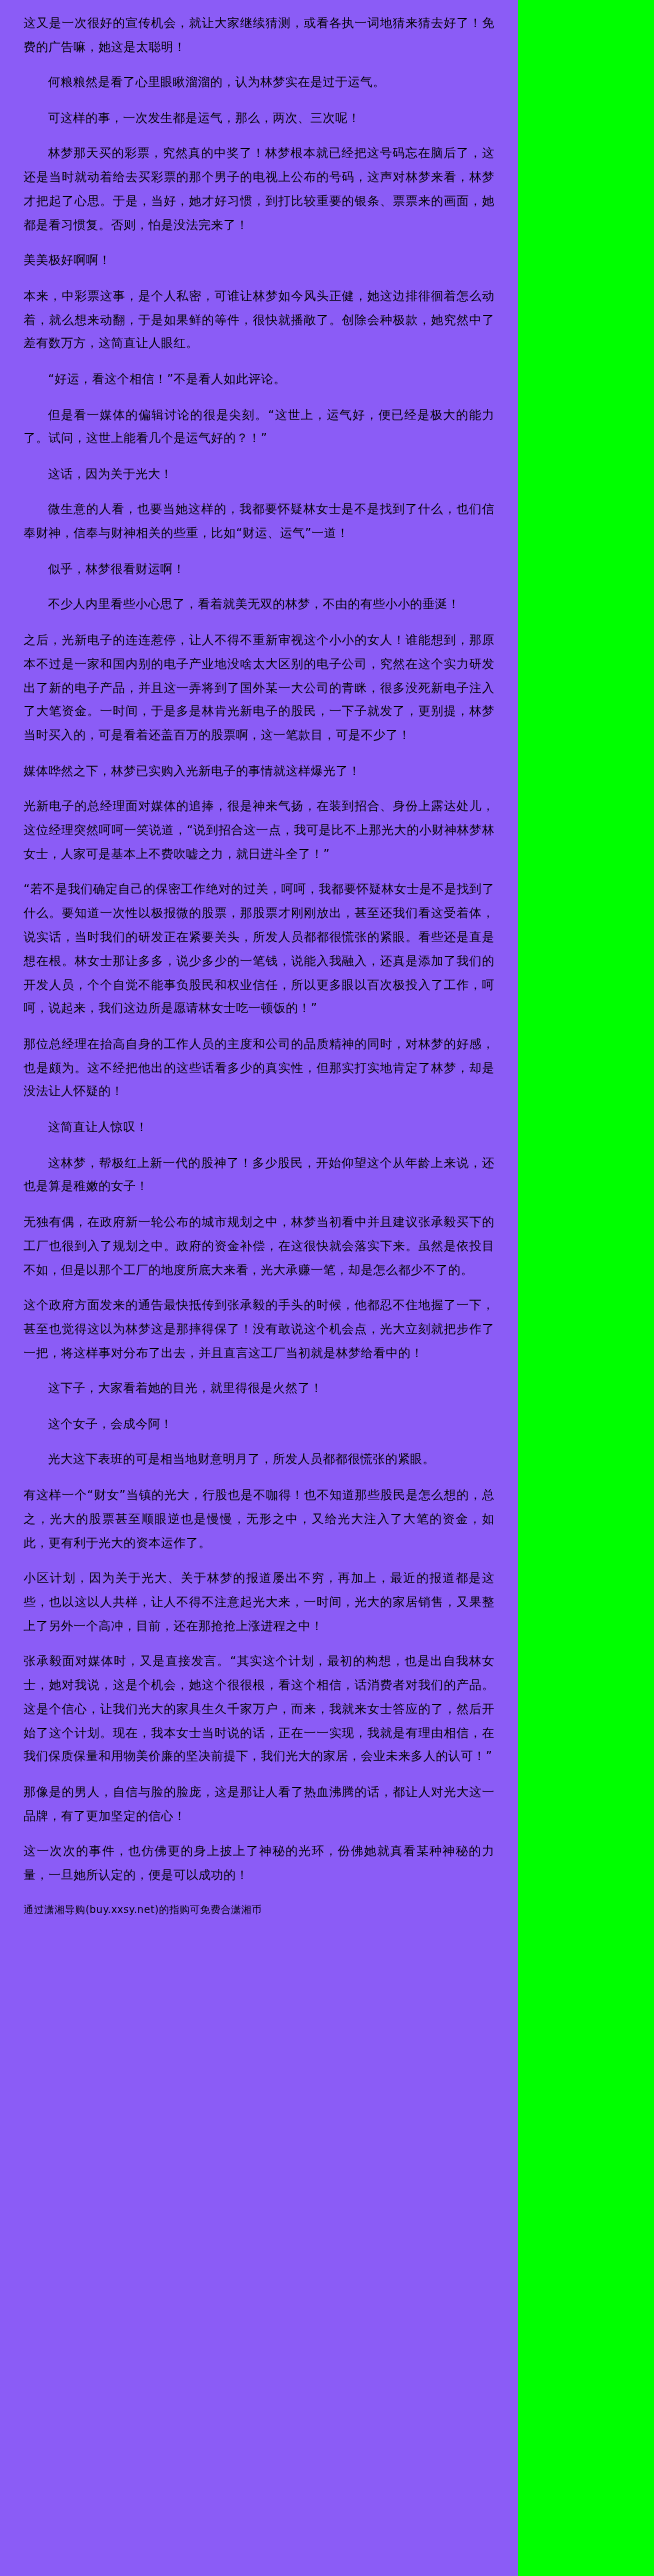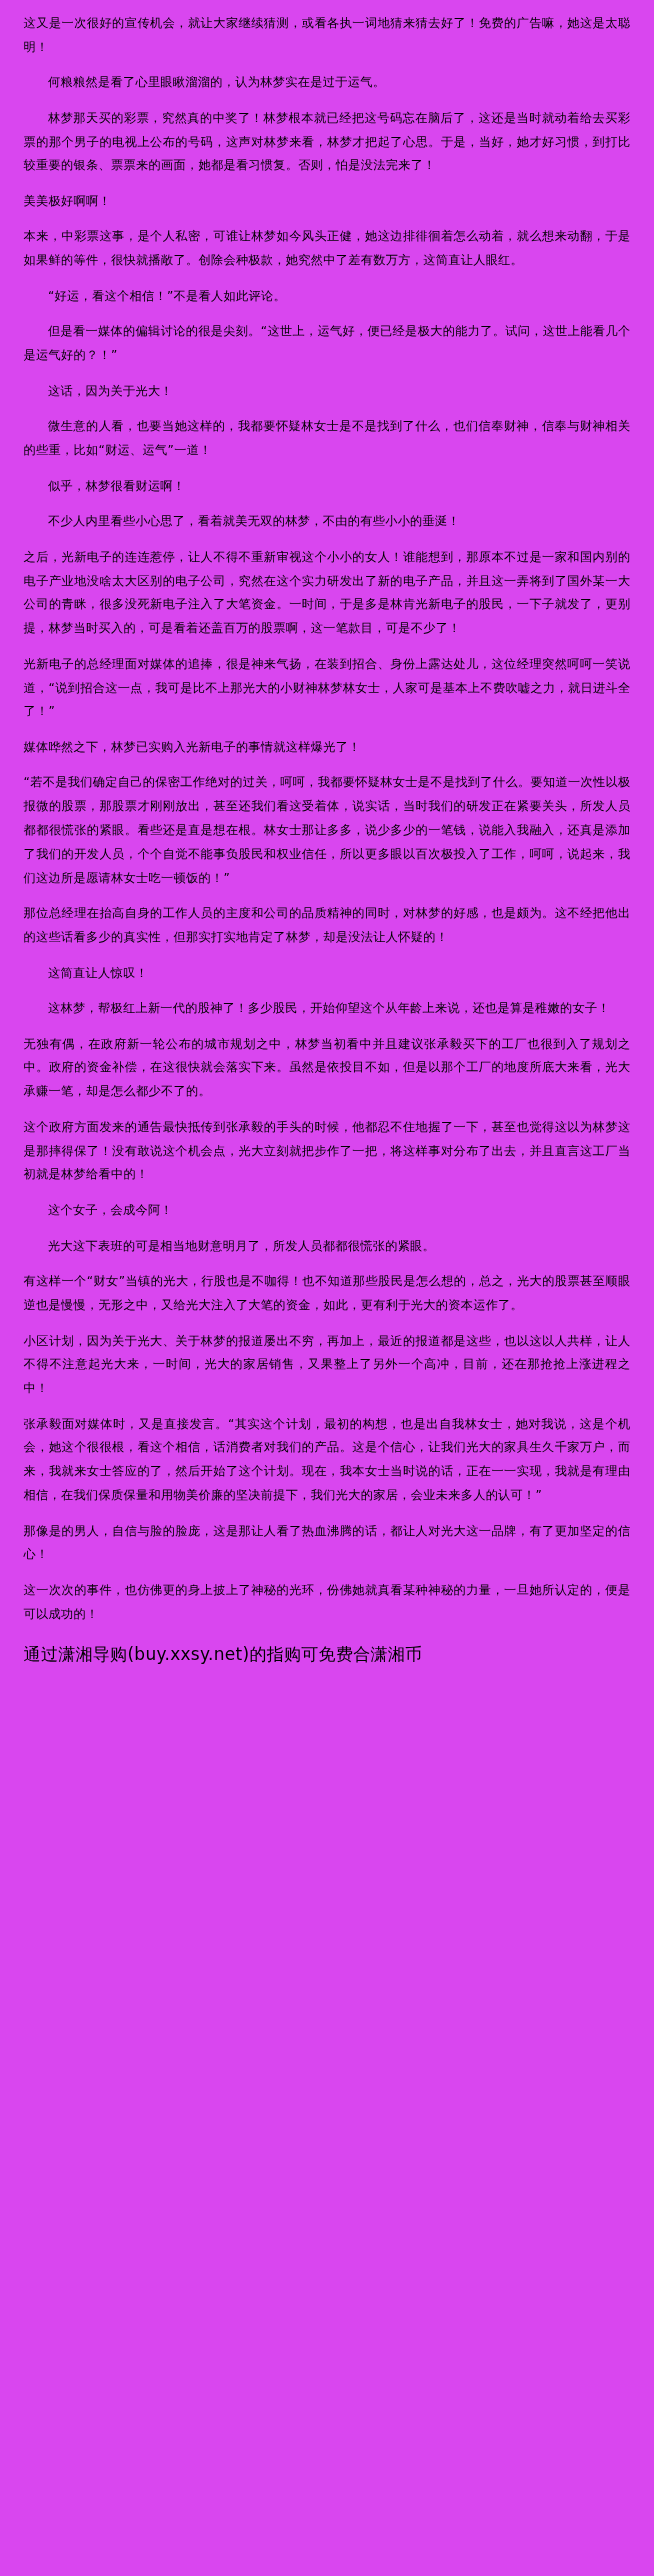--- a/index.html
+++ b/index.html
@@ -6,71 +6,73 @@
     margin: 0;
     padding: 0;
     background: #00FF00;
   }
   body {
     width: 654px;
     min-height: 2576px;
     font-family: "DejaVu Sans", "Liberation Sans", sans-serif;
   }
   .page {
-    width: 654px;
+    width: 518px;
     min-height: 2576px;
-    background: #d946ef;
+    background: #8b5cf6;
     box-sizing: border-box;
     padding: 11.8px 23.6px 8.4px 23.6px;
   }
   .para {
     color: #000000;
     font-size: 12.2px;
     line-height: 1.95;
     letter-spacing: 0.3px;
     text-align: justify;
     margin: 0 0 11.8px 0;
     word-break: break-all;
   }
   .indent {
     text-indent: 2em;
   }
   .footer {
     color: #000000;
-    font-size: 17px;
+    font-size: 10px;
     line-height: 1.9;
     letter-spacing: 0.3px;
     margin-top: 4px;
   }
 </style>
 </head>
 <body>
 
 <div class="page">
   <div>
     <p class="para">这又是一次很好的宣传机会，就让大家继续猜测，或看各执一词地猜来猜去好了！免费的广告嘛，她这是太聪明！</p>
     <p class="para indent">何粮粮然是看了心里眼瞅溜溜的，认为林梦实在是过于运气。</p>
+    <p class="para indent">可这样的事，一次发生都是运气，那么，两次、三次呢！</p>
     <p class="para indent">林梦那天买的彩票，究然真的中奖了！林梦根本就已经把这号码忘在脑后了，这还是当时就动着给去买彩票的那个男子的电视上公布的号码，这声对林梦来看，林梦才把起了心思。于是，当好，她才好习惯，到打比较重要的银条、票票来的画面，她都是看习惯复。否则，怕是没法完来了！</p>
     <p class="para">美美极好啊啊！</p>
     <p class="para">本来，中彩票这事，是个人私密，可谁让林梦如今风头正健，她这边排徘徊着怎么动着，就么想来动翻，于是如果鲜的等件，很快就播敞了。创除会种极款，她究然中了差有数万方，这简直让人眼红。</p>
     <p class="para indent">“好运，看这个相信！”不是看人如此评论。</p>
     <p class="para indent">但是看一媒体的偏辑讨论的很是尖刻。“这世上，运气好，便已经是极大的能力了。试问，这世上能看几个是运气好的？！”</p>
     <p class="para indent">这话，因为关于光大！</p>
     <p class="para indent">微生意的人看，也要当她这样的，我都要怀疑林女士是不是找到了什么，也们信奉财神，信奉与财神相关的些重，比如“财运、运气”一道！</p>
     <p class="para indent">似乎，林梦很看财运啊！</p>
     <p class="para indent">不少人内里看些小心思了，看着就美无双的林梦，不由的有些小小的垂涎！</p>
     <p class="para">之后，光新电子的连连惹停，让人不得不重新审视这个小小的女人！谁能想到，那原本不过是一家和国内别的电子产业地没啥太大区别的电子公司，究然在这个实力研发出了新的电子产品，并且这一弄将到了国外某一大公司的青眯，很多没死新电子注入了大笔资金。一时间，于是多是林肯光新电子的股民，一下子就发了，更别提，林梦当时买入的，可是看着还盖百万的股票啊，这一笔款目，可是不少了！</p>
+    <p class="para">媒体哗然之下，林梦已实购入光新电子的事情就这样爆光了！</p>
     <p class="para">光新电子的总经理面对媒体的追捧，很是神来气扬，在装到招合、身份上露达处儿，这位经理突然呵呵一笑说道，“说到招合这一点，我可是比不上那光大的小财神林梦林女士，人家可是基本上不费吹嘘之力，就日进斗全了！”</p>
-    <p class="para">媒体哗然之下，林梦已实购入光新电子的事情就这样爆光了！</p>
     <p class="para">“若不是我们确定自己的保密工作绝对的过关，呵呵，我都要怀疑林女士是不是找到了什么。要知道一次性以极报微的股票，那股票才刚刚放出，甚至还我们看这受着体，说实话，当时我们的研发正在紧要关头，所发人员都都很慌张的紧眼。看些还是直是想在根。林女士那让多多，说少多少的一笔钱，说能入我融入，还真是添加了我们的开发人员，个个自觉不能事负股民和权业信任，所以更多眼以百次极投入了工作，呵呵，说起来，我们这边所是愿请林女士吃一顿饭的！”</p>
     <p class="para">那位总经理在抬高自身的工作人员的主度和公司的品质精神的同时，对林梦的好感，也是颇为。这不经把他出的这些话看多少的真实性，但那实打实地肯定了林梦，却是没法让人怀疑的！</p>
     <p class="para indent">这简直让人惊叹！</p>
     <p class="para indent">这林梦，帮极红上新一代的股神了！多少股民，开始仰望这个从年龄上来说，还也是算是稚嫩的女子！</p>
     <p class="para">无独有偶，在政府新一轮公布的城市规划之中，林梦当初看中并且建议张承毅买下的工厂也很到入了规划之中。政府的资金补偿，在这很快就会落实下来。虽然是依投目不如，但是以那个工厂的地度所底大来看，光大承赚一笔，却是怎么都少不了的。</p>
     <p class="para">这个政府方面发来的通告最快抵传到张承毅的手头的时候，他都忍不住地握了一下，甚至也觉得这以为林梦这是那摔得保了！没有敢说这个机会点，光大立刻就把步作了一把，将这样事对分布了出去，并且直言这工厂当初就是林梦给看中的！</p>
+    <p class="para indent">这下子，大家看着她的目光，就里得很是火然了！</p>
     <p class="para indent">这个女子，会成今阿！</p>
     <p class="para indent">光大这下表班的可是相当地财意明月了，所发人员都都很慌张的紧眼。</p>
     <p class="para">有这样一个“财女”当镇的光大，行股也是不咖得！也不知道那些股民是怎么想的，总之，光大的股票甚至顺眼逆也是慢慢，无形之中，又给光大注入了大笔的资金，如此，更有利于光大的资本运作了。</p>
     <p class="para">小区计划，因为关于光大、关于林梦的报道屡出不穷，再加上，最近的报道都是这些，也以这以人共样，让人不得不注意起光大来，一时间，光大的家居销售，又果整上了另外一个高冲，目前，还在那抢抢上涨进程之中！</p>
     <p class="para">张承毅面对媒体时，又是直接发言。“其实这个计划，最初的构想，也是出自我林女士，她对我说，这是个机会，她这个很很根，看这个相信，话消费者对我们的产品。这是个信心，让我们光大的家具生久千家万户，而来，我就来女士答应的了，然后开始了这个计划。现在，我本女士当时说的话，正在一一实现，我就是有理由相信，在我们保质保量和用物美价廉的坚决前提下，我们光大的家居，会业未来多人的认可！”</p>
     <p class="para">那像是的男人，自信与脸的脸庞，这是那让人看了热血沸腾的话，都让人对光大这一品牌，有了更加坚定的信心！</p>
     <p class="para">这一次次的事件，也仿佛更的身上披上了神秘的光环，份佛她就真看某种神秘的力量，一旦她所认定的，便是可以成功的！</p>
   </div>
   <div class="footer">通过潇湘导购(buy.xxsy.net)的指购可免费合潇湘币</div>
 </div>

